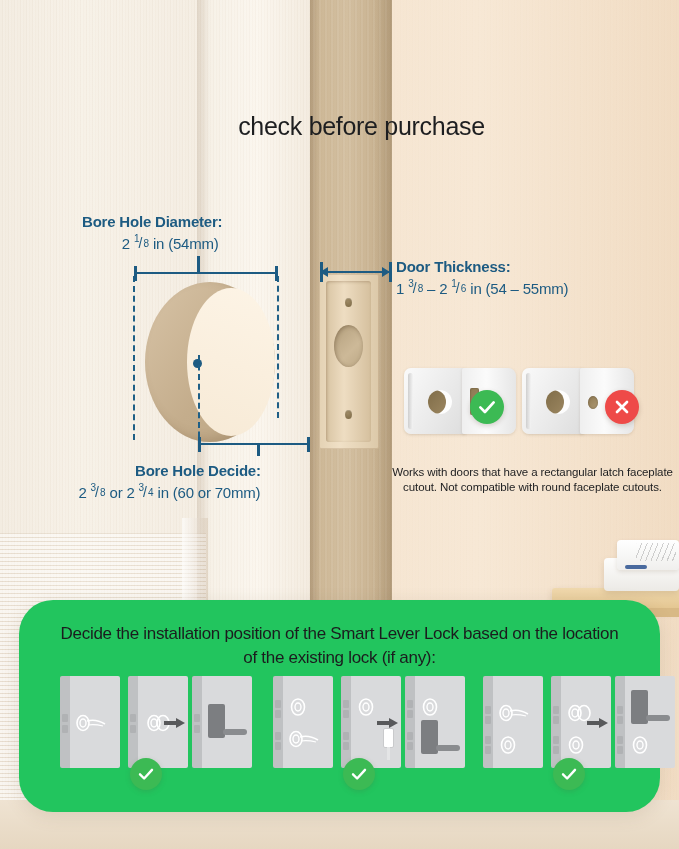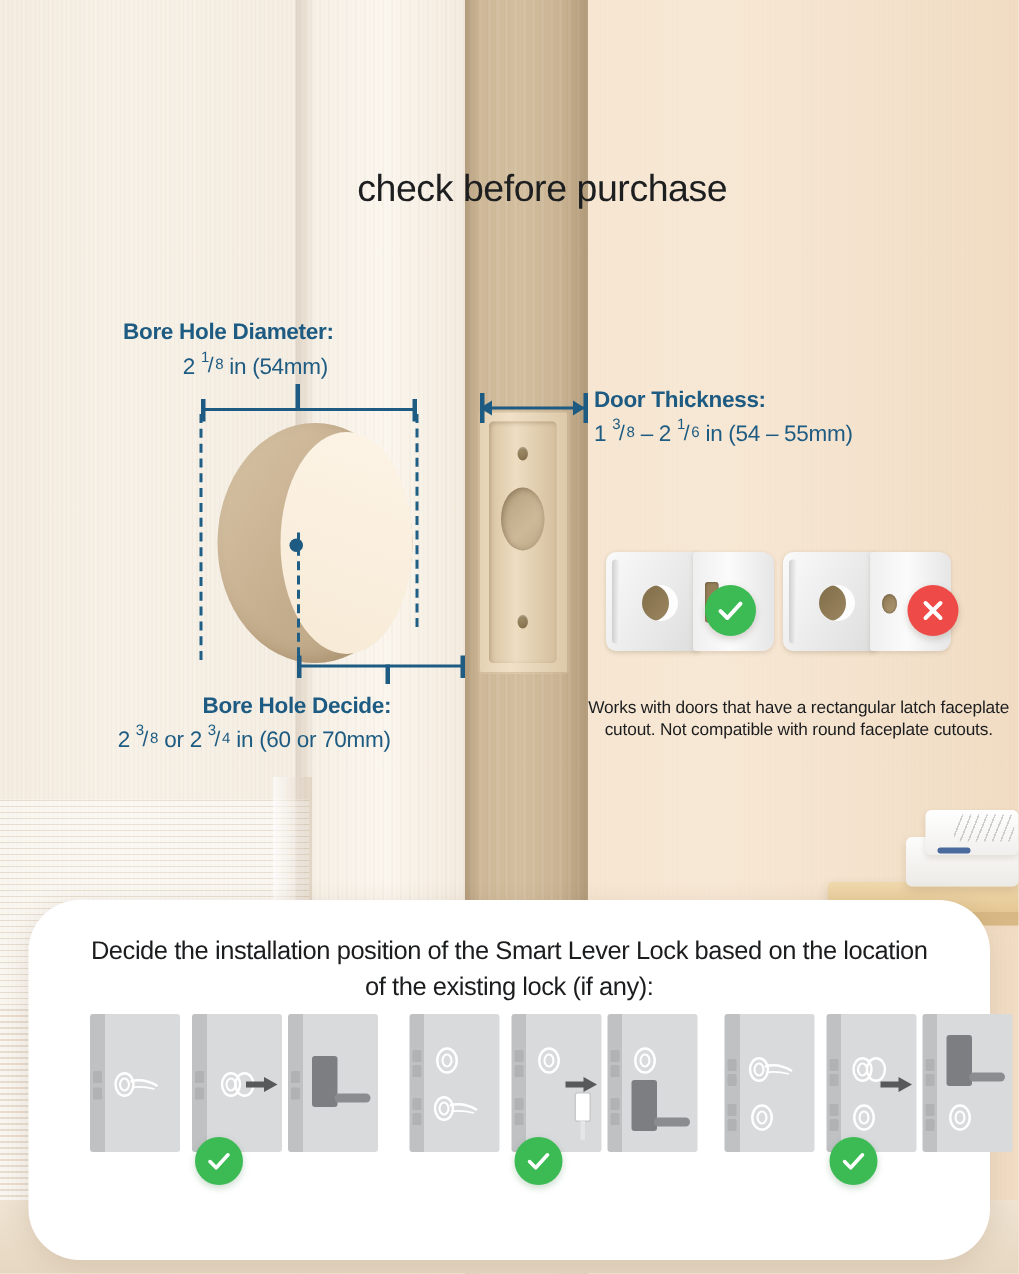--- a/index.html
+++ b/index.html
@@ -164,22 +164,22 @@
   .badge svg { width:20px; height:20px; }
   .badge-ok  { background:#3cba54; }
   .badge-bad { background:#ee4a48; }
   .badge-a { left:470px; top:390px; }
   .badge-b { left:605px; top:390px; }
 
   .cmp-caption { position:absolute; left:390px; top:465px; width:285px;
     font-size:11.5px; line-height:14.5px; text-align:center; color:#1c1d1f; letter-spacing:-0.1px; }
 
   
-  .card { position:absolute; left:19px; top:600px; width:641px; height:240px;
-    background:#ffffff; border-radius:34px; box-shadow:0 4px 18px rgba(110,85,60,.14); }
+  .card { position:absolute; left:19px; top:600px; width:641px; height:212px;
+    background:#22c55e; border-radius:34px; box-shadow:0 4px 18px rgba(110,85,60,.14); }
   .card-title { position:absolute; left:40px; right:40px; top:22px;
     text-align:center; font-size:17px; line-height:24px; color:#1b1c1e; letter-spacing:-0.3px; }
 
   .groups { position:absolute; left:0; right:0; top:76px; height:124px; }
   .group { position:absolute; top:0; width:213px; height:124px; }
   .g1 { left:21px; } .g2 { left:234px; } .g3 { left:444px; }
 
   .door-ill { position:absolute; top:0; width:60px; height:92px;
     background:linear-gradient(90deg,#bfc1c3 0 10px,#d9dadc 10px,#d9dadc 100%); border-radius:2px; }
   .door-ill.d1 { left:20px; } .door-ill.d2 { left:88px; } .door-ill.d3 { left:152px; }

